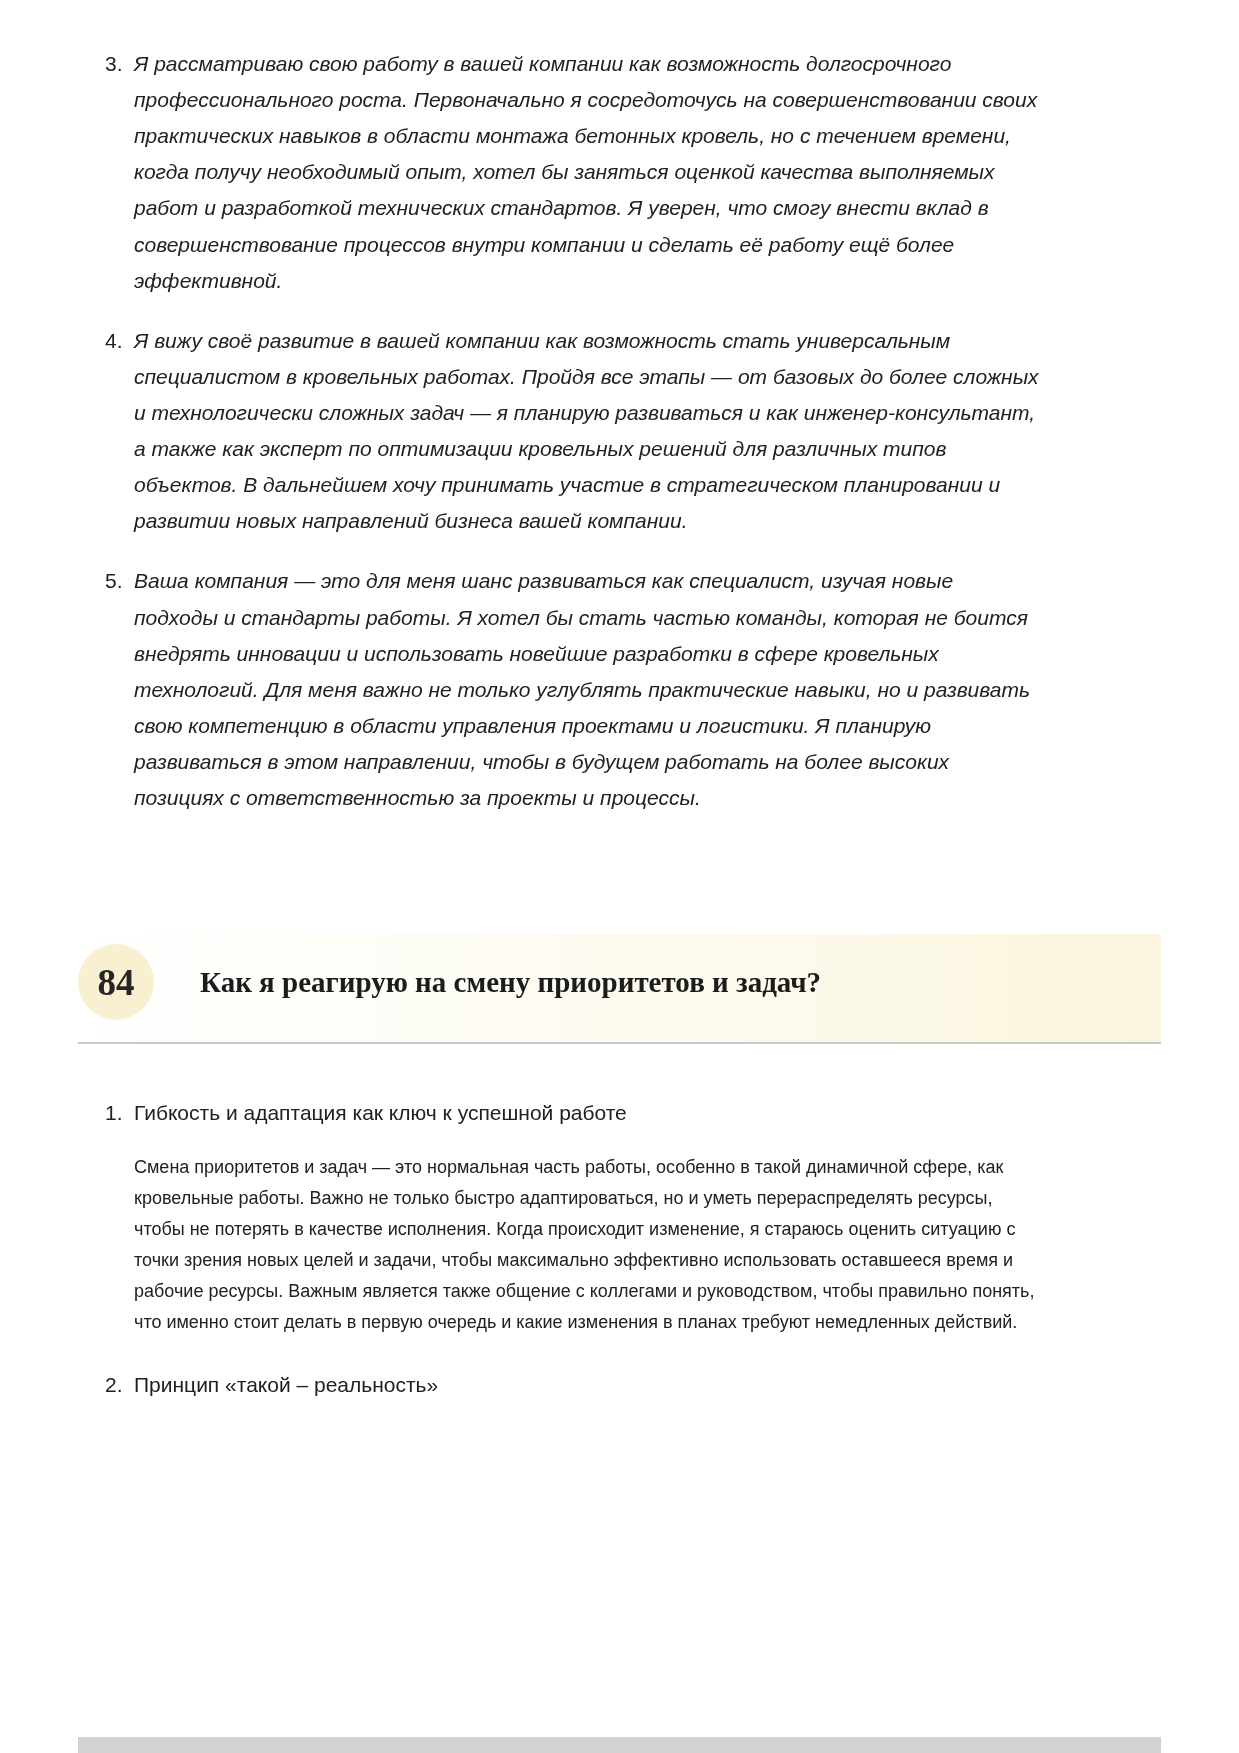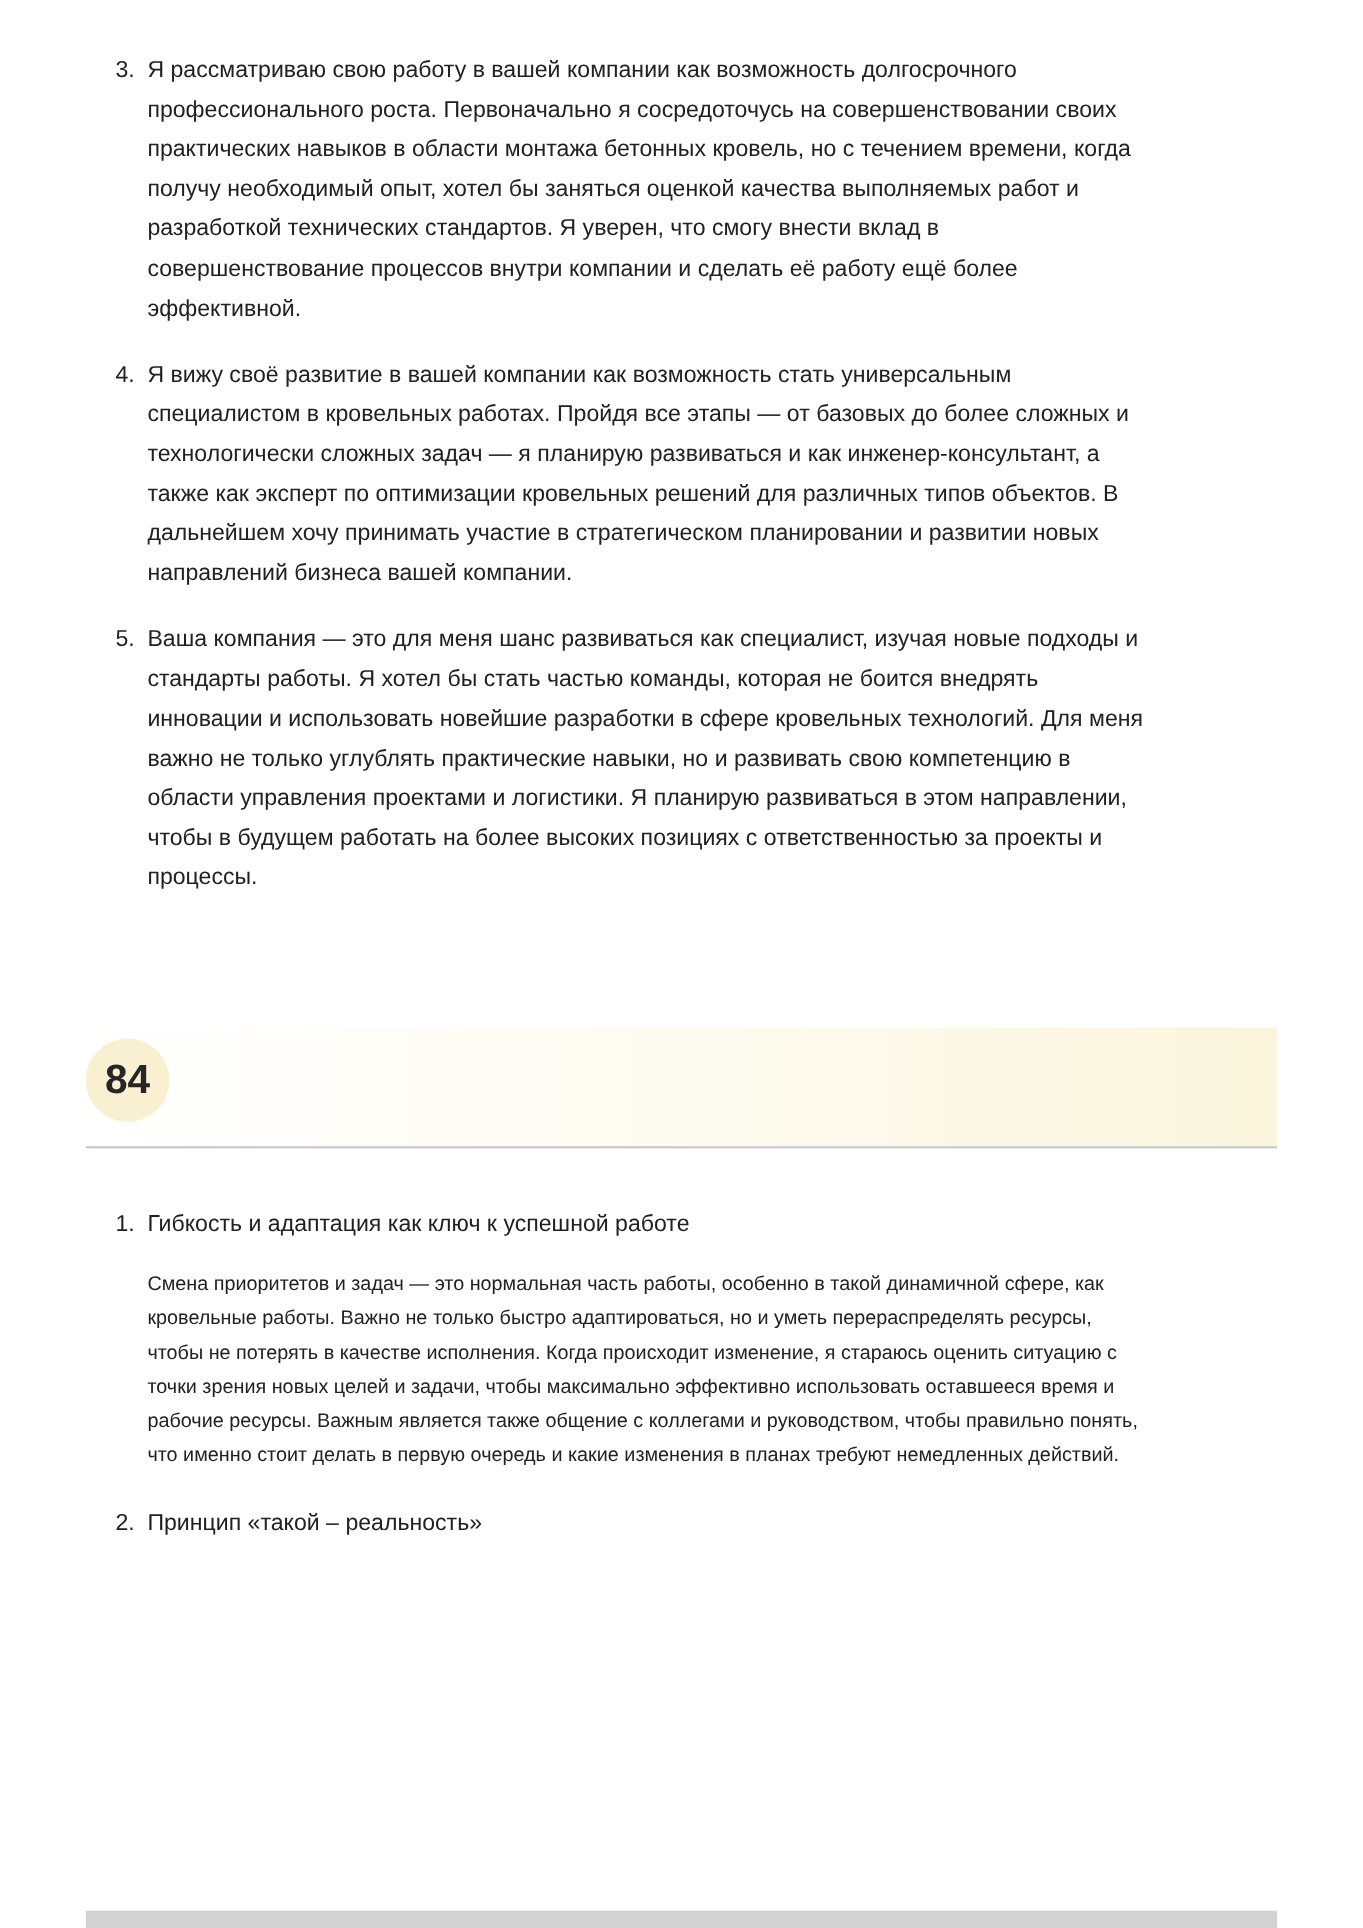--- a/index.html
+++ b/index.html
@@ -26,30 +26,32 @@
     font-size: 21px;
     line-height: 1.72;
     margin-bottom: 24px;
   }
   .list-item .num {
     flex: none;
     width: 29px;
   }
   .list-item .txt {
     flex: 1;
+    font-style: italic;
   }
   
   .section-header {
     margin: 118px 78px 0 78px;
     display: flex;
     align-items: center;
     gap: 46px;
     padding: 10px 0 22px 0;
     border-bottom: 2px solid #c9c9c9;
     background: linear-gradient(90deg, rgba(250,244,216,0) 0%, rgba(250,244,216,0.55) 70%, rgba(250,244,216,0.9) 100%);
+    font-family: Liberation Serif, serif;
   }
   .badge {
     flex: none;
     width: 76px;
     height: 76px;
     border-radius: 50%;
     background: #f8f0d0;
     display: flex;
     align-items: center;
     justify-content: center;
@@ -116,20 +118,21 @@
 
     <div class="list-item">
       <span class="num">5.</span>
       <span class="txt">Ваша компания — это для меня шанс развиваться как специалист, изучая новые подходы и стандарты работы. Я хотел бы стать частью команды, которая не боится внедрять инновации и использовать новейшие разработки в сфере кровельных технологий. Для меня важно не только углублять практические навыки, но и развивать свою компетенцию в области управления проектами и логистики. Я планирую развиваться в этом направлении, чтобы в будущем работать на более высоких позициях с ответственностью за проекты и процессы.</span>
     </div>
 
   </div>
 
   <div class="section-header">
     <div class="badge">84</div>
+    <h1 class="section-title">Как я реагирую на смену приоритетов и задач?</h1>
   </div>
 
   <div class="content bottom-list">
 
     <div class="b-item">
       <div class="head-row">
         <span class="num">1.</span>
         <span class="heading">Гибкость и адаптация как ключ к успешной работе</span>
       </div>
       <p class="para">Смена приоритетов и задач — это нормальная часть работы, особенно в такой динамичной сфере, как кровельные работы. Важно не только быстро адаптироваться, но и уметь перераспределять ресурсы, чтобы не потерять в качестве исполнения. Когда происходит изменение, я стараюсь оценить ситуацию с точки зрения новых целей и задачи, чтобы максимально эффективно использовать оставшееся время и рабочие ресурсы. Важным является также общение с коллегами и руководством, чтобы правильно понять, что именно стоит делать в первую очередь и какие изменения в планах требуют немедленных действий.</p>

